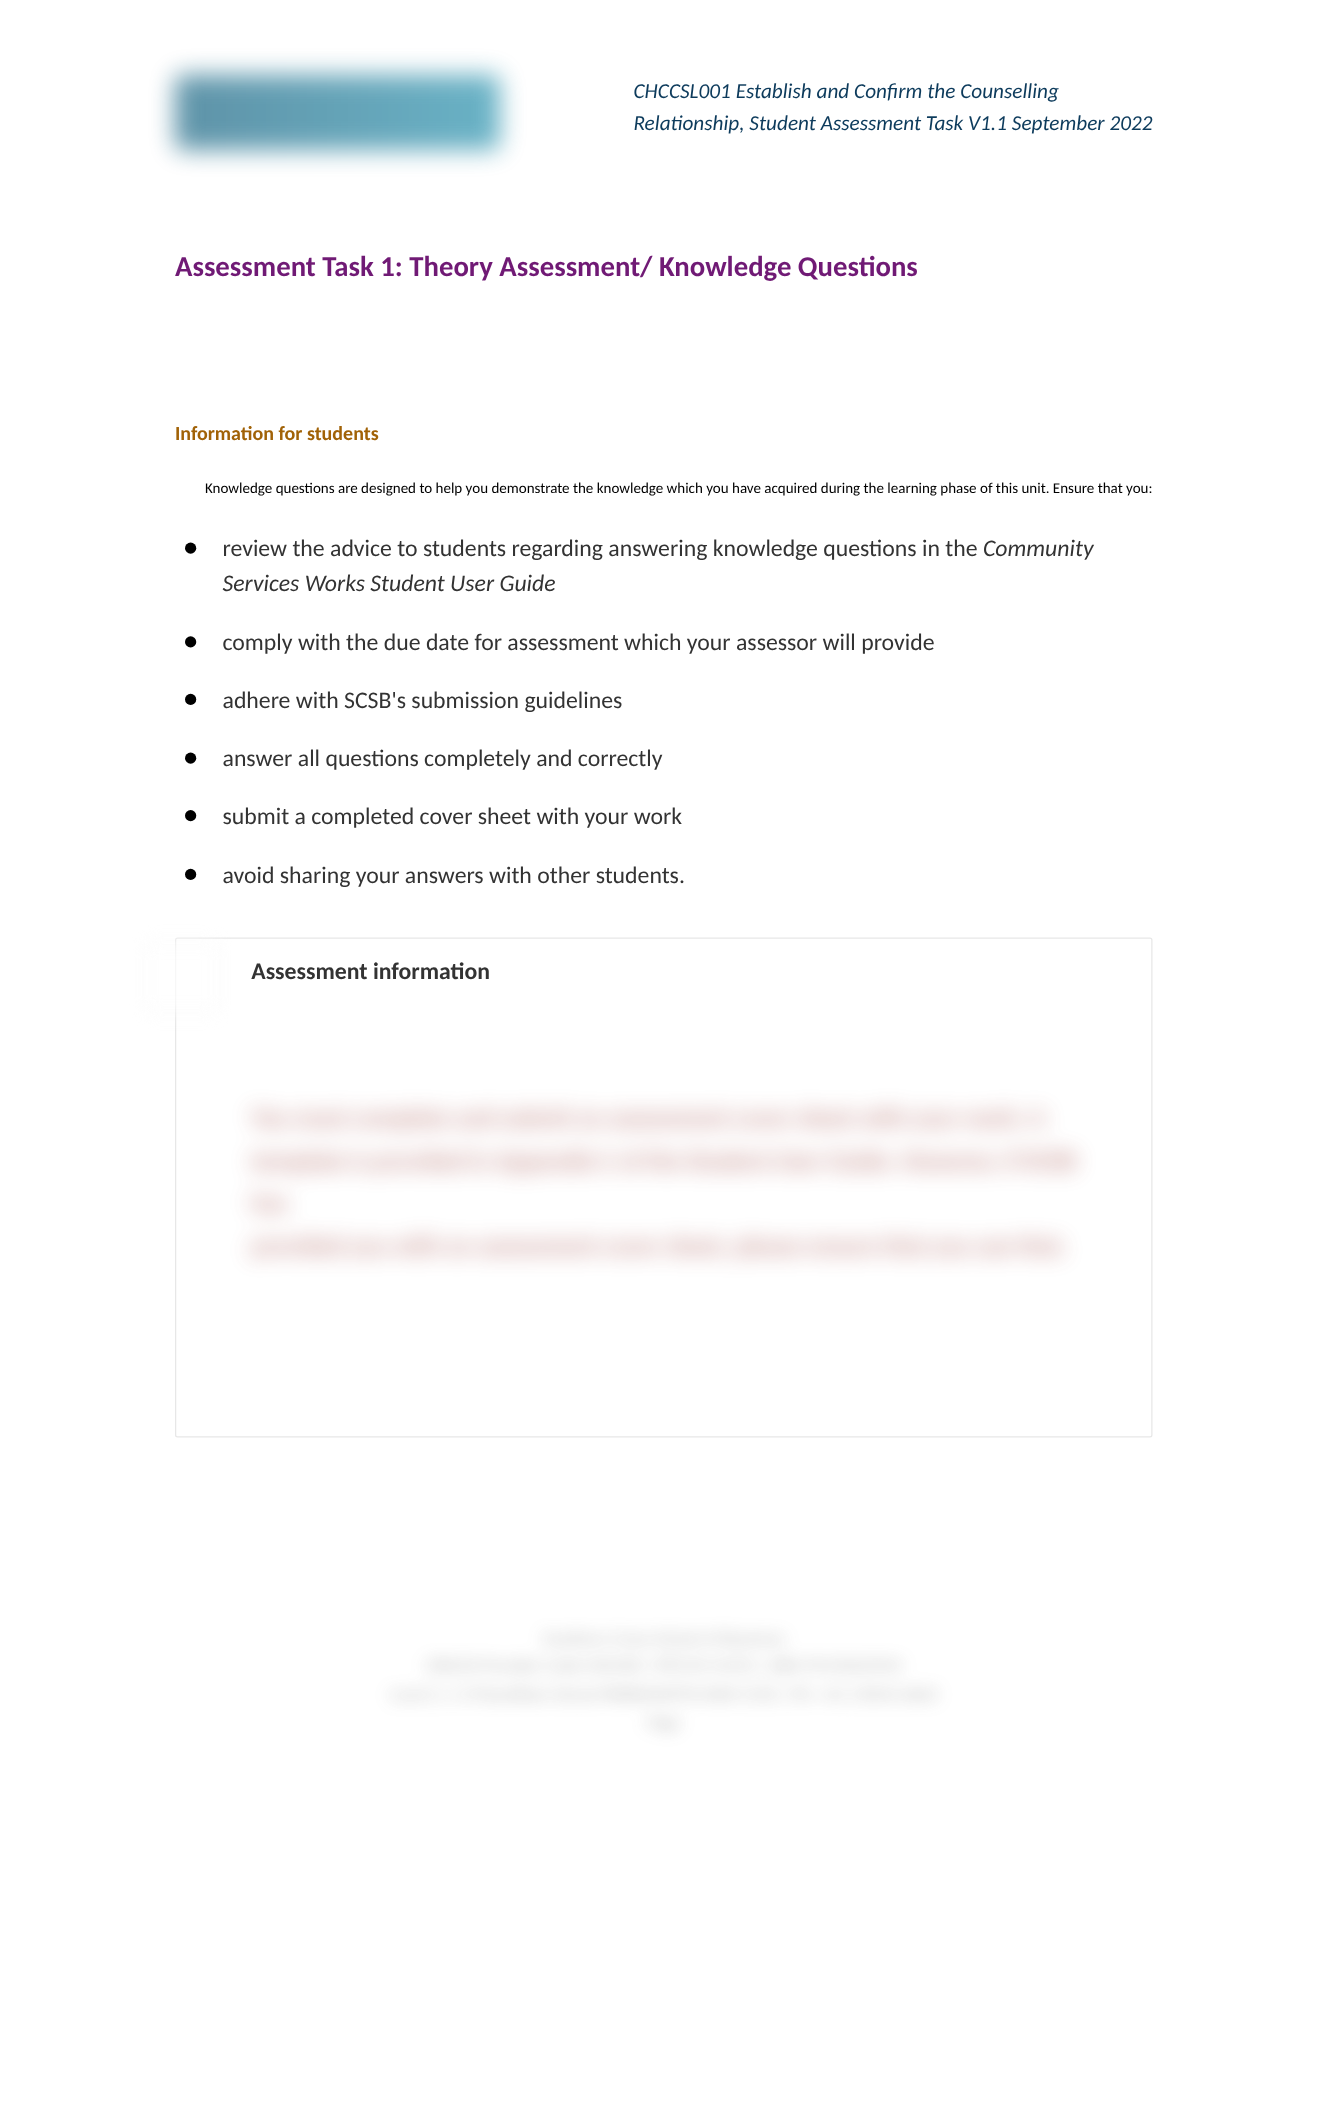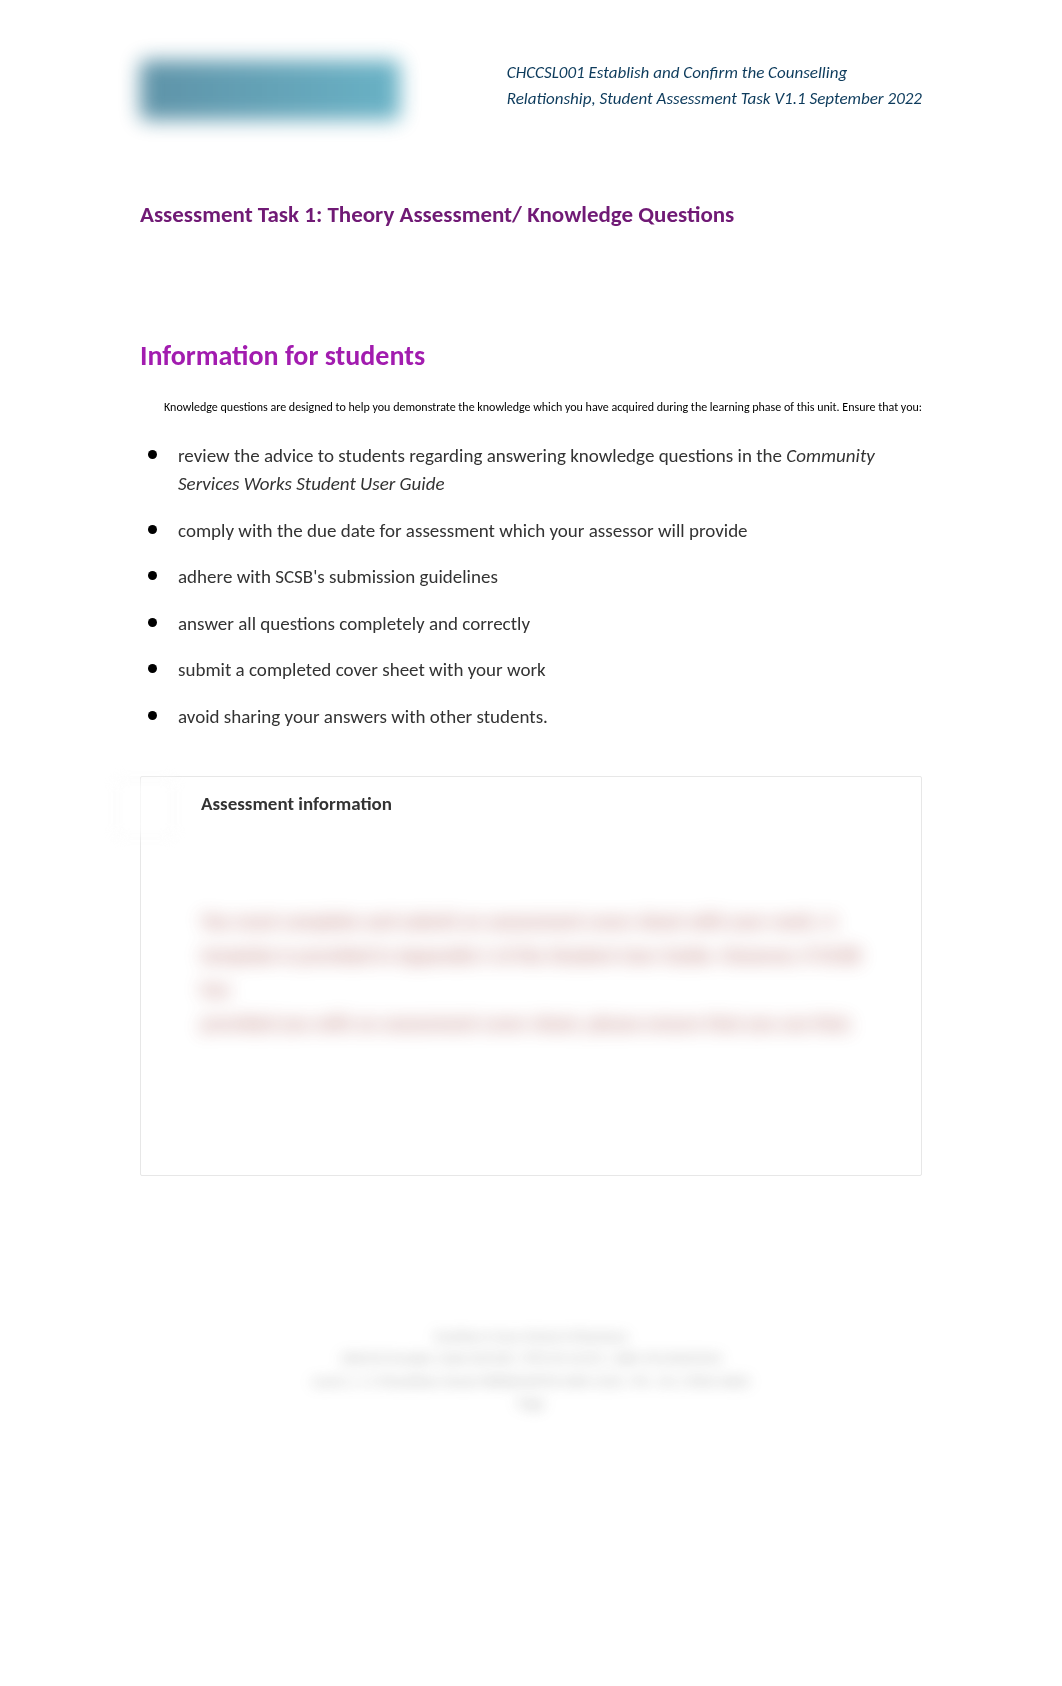--- a/index.html
+++ b/index.html
@@ -37,36 +37,36 @@
       line-height: 1.5;
       max-width: 520px;
     }
     .title {
       color: #701a75;
       font-size: 23px;
       font-weight: 700;
       margin-bottom: 110px;
     }
     .subtitle {
-      color: #a21caf;
-      font-size: 28px;
+      color: #a16207;
+      font-size: 16px;
       font-weight: 700;
       margin-bottom: 25px;
     }
     .intro {
       font-size: 12px;
       line-height: 1.55;
       color: #000000;
       margin-bottom: 25px;
       text-align: right;
     }
     ul.bullets {
       list-style: none;
       padding: 0;
-      margin: 0 0 45px 0;
+      margin: 0 0 35px 0;
     }
     ul.bullets li {
       position: relative;
       padding-left: 38px;
       margin-bottom: 18px;
       font-size: 19px;
       line-height: 1.5;
       color: #333;
     }
     ul.bullets li::before {

